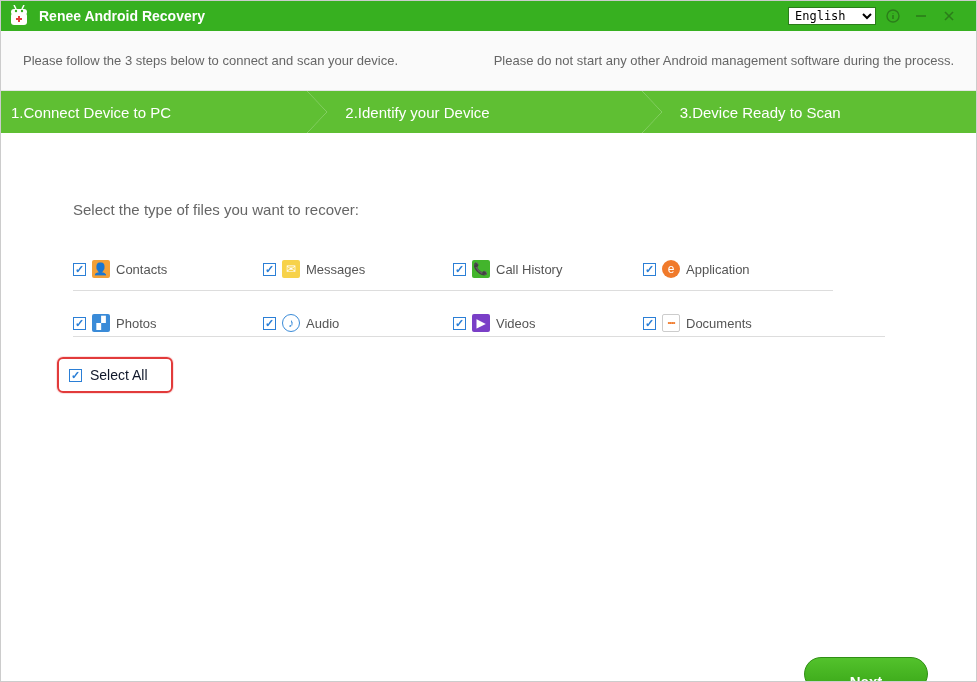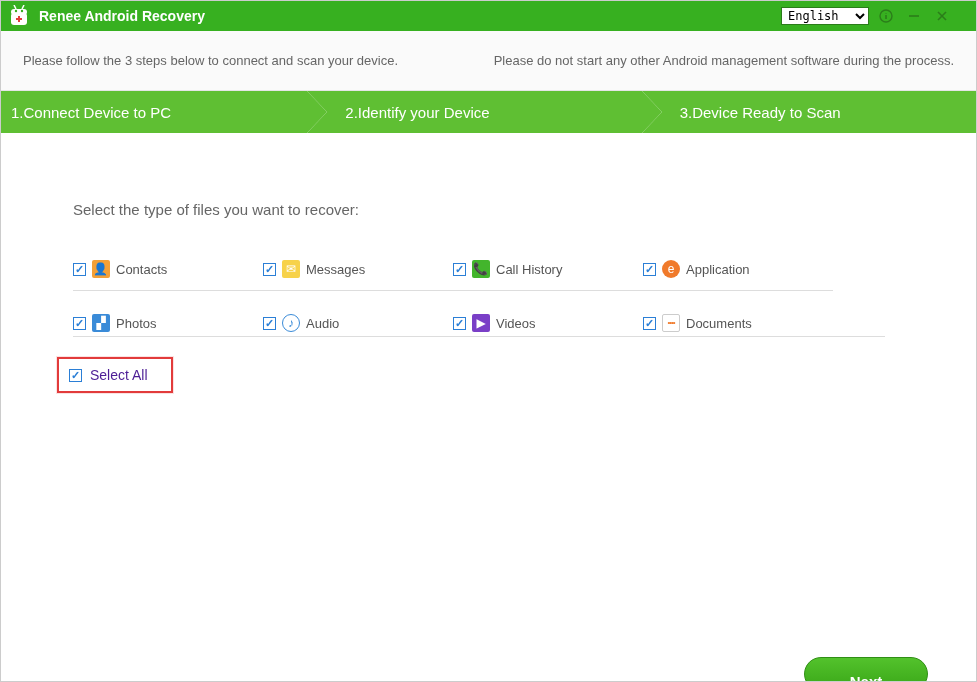--- a/index.html
+++ b/index.html
@@ -10,21 +10,21 @@
     height: 682px;
     overflow: hidden;
     border: 1px solid #ccc;
   }
   
   .titlebar {
     height: 30px;
     background: #37b020;
     display: flex;
     align-items: center;
-    padding: 0 23px 0 4px;
+    padding: 0 16px 0 4px;
   }
   .logo {
     width: 28px; height: 24px;
     display: flex; align-items: center; justify-content: center;
   }
   .app-title {
     color: #fff;
     font-size: 14px;
     font-weight: bold;
     margin-left: 6px;
@@ -166,26 +166,26 @@
   .ic-videos{background:#7a3fc7;}
   .ic-docs{background:#fff;border:1px solid #ccc;}
   .ic-docs .dots{letter-spacing:-1px;color:#f07a2b;font-size:8px;line-height:6px;}
   
   .select-all-wrap{
     margin-top: 20px;
     margin-left: -4px;
     width: 116px;
     padding: 8px 10px;
     border: 2px solid #e23b3b;
-    border-radius: 0;
+    border-radius: 6px;
     display:flex;
     align-items:center;
     gap:8px;
     font-size:14px;
-    color:#4c1d95;
+    color:#0f172a;
     box-shadow: 0 0 0 1px rgba(226,59,59,.15);
   }
   
   .next-btn{
     position:absolute;
     right: 48px;
     bottom: 22px;
     width: 124px;
     height: 34px;
     border-radius: 17px;

